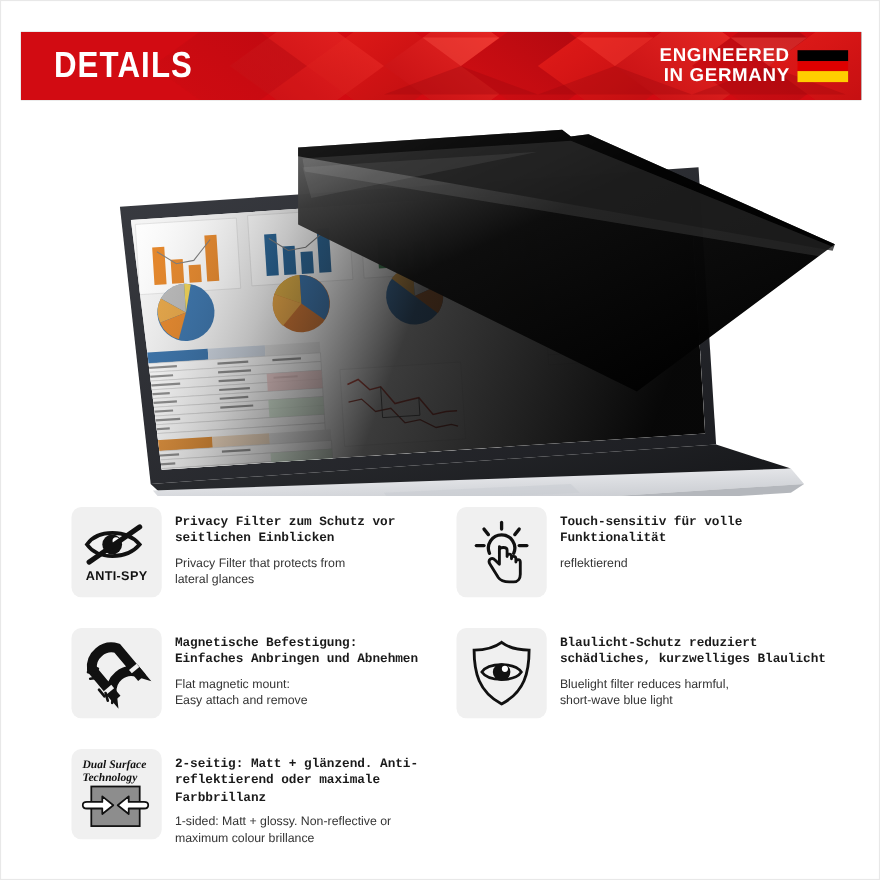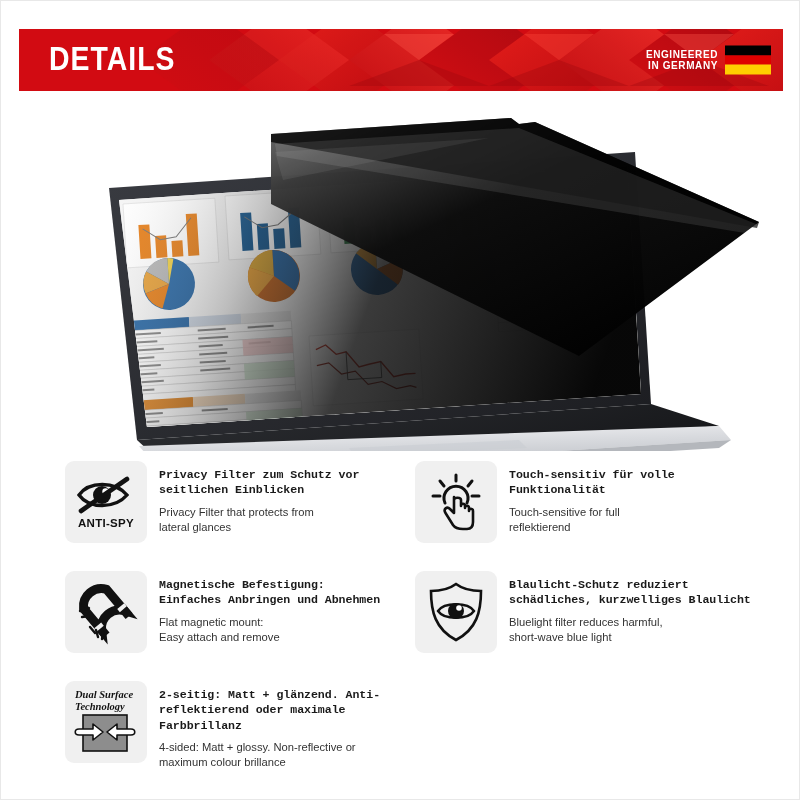--- a/index.html
+++ b/index.html
@@ -36,21 +36,21 @@
     transform:translateY(-52%) scaleX(0.86);
     white-space:nowrap;
     z-index:4;
   }
   .eng-block{
     position:absolute;right:12px;top:50%;transform:translateY(-50%);
     display:flex;align-items:center;gap:7px;z-index:4;
   }
   .eng-text{
     text-align:right;color:#fff;line-height:1.08;
-    font-size:10px;font-weight:600;letter-spacing:0.6px;
+    font-size:17px;font-weight:600;letter-spacing:0.6px;
     font-family:"Liberation Sans Narrow","Liberation Sans",sans-serif;
     white-space:nowrap;
     margin-left:15px;
   }
   .flag{width:46px;height:29px;display:block;}
   .flag span{display:block;height:33.34%;width:100%;}
 
   
   .photo{position:absolute;left:18px;top:95px;width:764px;height:355px;}
   .vtext{
@@ -497,21 +497,20 @@
                        M40,39 L40,33 C40,30 33,30 33,33"></path>
             </g>
           </svg>
         </div>
         <div class="ftext">
           <div class="fhead">
             <div>Touch-sensitiv für volle</div>
             <div>Funktionalität</div>
           </div>
           <div class="fsub">
-            <div>Touch-sensitive for full</div>
             <div>reflektierend</div>
           </div>
         </div>
       </div>
     </div>
 
     <div class="frow" style="margin-top:28px;">
       <div class="fcell">
         <div class="tile">
           <svg width="70" height="70" viewBox="0 0 70 70">
@@ -578,21 +577,21 @@
             <path d="M62,50 L48,50 L48,55 L38,47 L48,39 L48,44 L62,44
                      C67,44 67,50 62,50 Z" fill="#ffffff" stroke="#111" stroke-width="1.6" stroke-linejoin="round"></path>
           </svg>
         </div>
         <div class="ftext" style="width:280px;">
           <div class="fhead">
             <div>2-seitig: Matt + glänzend. Anti-</div>
             <div>reflektierend oder maximale Farbbrillanz</div>
           </div>
           <div class="fsub">
-            <div>4-sided: Matt + glossy. Non-reflective or</div>
+            <div>1-sided: Matt + glossy. Non-reflective or</div>
             <div>maximum colour brillance</div>
           </div>
         </div>
       </div>
     </div>
 
   </div>
 </div>
 
 </body></html>

